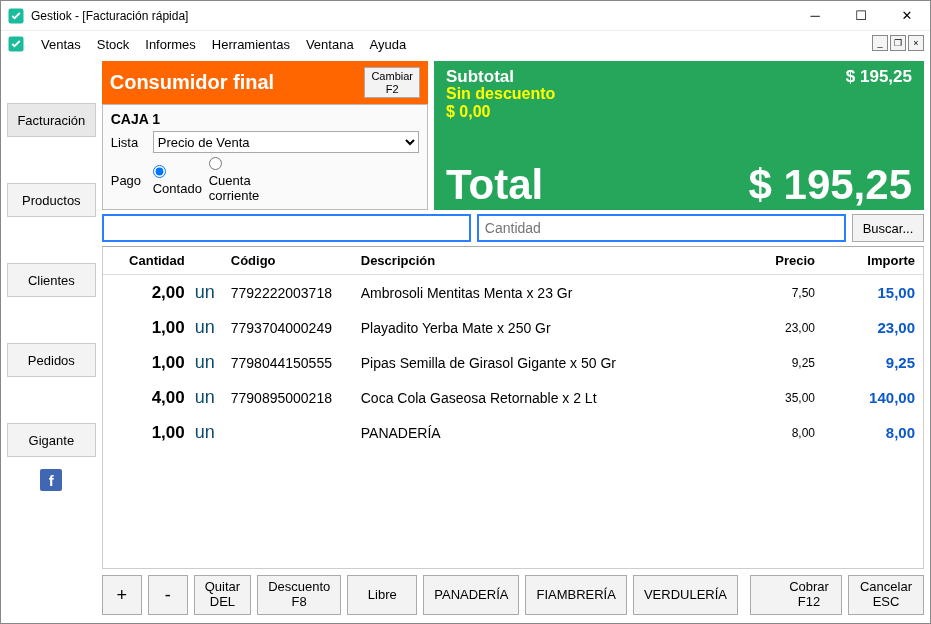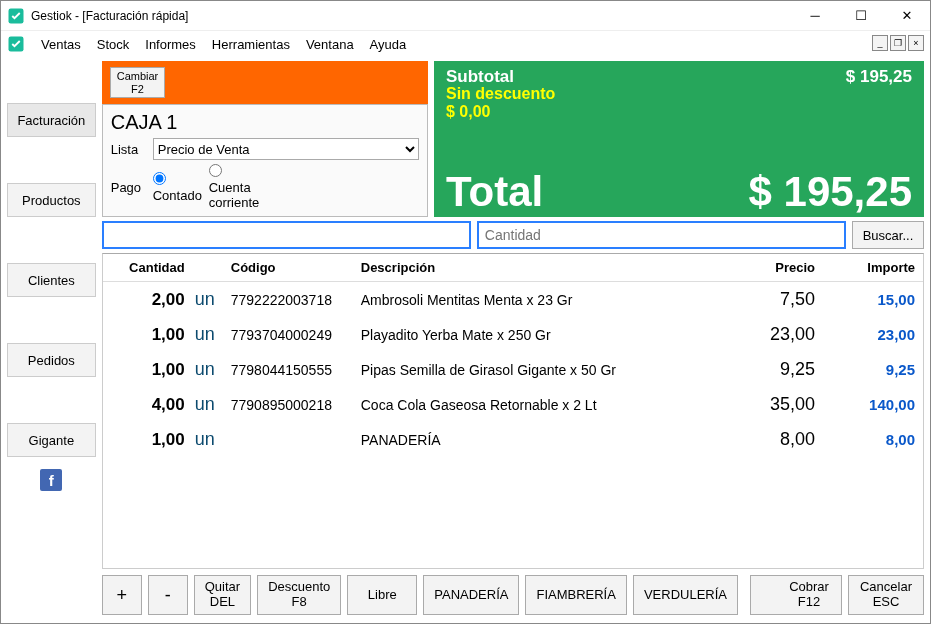--- a/index.html
+++ b/index.html
@@ -17,42 +17,42 @@
 .sidebar { width: 114px; padding: 6px; display: flex; flex-direction: column; gap: 6px; background: #fff; }
 .sidebar button { height: 34px; font-size: 13px; background: #f3f3f3; border: 1px solid #ccc; cursor: pointer; margin-top: 40px; }
 .sidebar button:first-child { background: #e8e8e8; }
 .fb-icon { width: 22px; height: 22px; background: #4267B2; color: #fff; font-weight: bold; font-size: 15px; display: flex; align-items: center; justify-content: center; border-radius: 2px; margin: 6px auto 0; }
 .main { flex: 1; display: flex; flex-direction: column; padding: 4px 6px 6px 0; gap: 4px; }
 .toprow { display: flex; gap: 6px; }
 .customerbox { flex: 1; display: flex; flex-direction: column; }
 .customerhead { background: #ff6600; color: #fff; font-weight: bold; font-size: 20px; padding: 6px 8px; display: flex; align-items: center; justify-content: space-between; }
 .customerhead button { background: #f3f3f3; border: 1px solid #aaa; font-size: 11px; padding: 2px 6px; line-height: 1.15; text-align: center; cursor: pointer; }
 .cashbox { border: 1px solid #bbb; background: #fafafa; padding: 6px 8px; }
-.cashbox .cajatitle { font-weight: normal; font-size: 20px; }
+.cashbox .cajatitle { font-weight: bold; font-size: 14px; }
 .cashbox .row { display: flex; align-items: center; margin-top: 4px; font-size: 13px; }
 .cashbox .row label { width: 42px; }
 .cashbox select { flex: 1; height: 22px; font-size: 13px; border: 1px solid #aaa; background: #fff; }
 .cashbox .radios { display: flex; gap: 14px; align-items: center; }
 .totalsbox { width: 490px; background: #26a65b; color: #fff; padding: 6px 12px 4px; display: flex; flex-direction: column; justify-content: space-between; }
 .totalsbox .subrow { display: flex; justify-content: space-between; font-size: 17px; font-weight: 600; }
 .totalsbox .discrow { display: flex; justify-content: space-between; font-size: 16px; font-weight: bold; color: #ffff00; margin-top: -2px; flex-direction: column; }
 .totalsbox .totalrow { display: flex; justify-content: space-between; font-size: 42px; font-weight: bold; line-height: 1; margin-top: 2px; }
 .searchrow { display: flex; gap: 6px; align-items: center; }
 .searchrow input[type=text] { flex: 1; height: 28px; border: 2px solid #2a7fff; padding: 0 6px; font-size: 14px; outline: none; }
 .qtyinput { width: 80px; height: 28px; border: 1px solid #aaa; font-size: 17px; color: #888; padding: 0 6px; }
 .searchrow button { height: 28px; width: 72px; font-size: 13px; background: #f3f3f3; border: 1px solid #aaa; cursor: pointer; }
 .grid { flex: 1; border: 1px solid #ccc; border-top: 1px solid #aaa; background: #fff; overflow: auto; }
 table { width: 100%; border-collapse: collapse; font-size: 13px; }
 thead th { text-align: left; font-weight: bold; padding: 6px 8px; border-bottom: 1px solid #ddd; background: #fff; }
 thead th.r { text-align: right; }
 tbody td { padding: 7px 8px; }
 tbody td.qty { text-align: right; font-weight: bold; font-size: 17px; }
 tbody td.un { font-size: 18px; color: #0c4a6e; padding-left: 2px; }
 tbody td.code, tbody td.desc { font-size: 14px; }
-tbody td.price { text-align: right; font-size: 18px; }
+tbody td.price { text-align: right; font-size: 12px; }
 tbody td.amt { text-align: right; font-weight: bold; font-size: 15px; color: #0a58ca; }
 .bottombar { display: flex; gap: 6px; padding: 2px 0; }
 .bottombar button { height: 40px; font-size: 13px; background: #f3f3f3; border: 1px solid #aaa; cursor: pointer; padding: 0 10px; line-height: 1.15; text-align: center; }
 .bottombar .sq { width: 40px; font-size: 18px; }
 .bottombar .gap { flex: 1; }
 </style>
 </head>
 <body>
 
 <div class="titlebar">
@@ -91,20 +91,21 @@
     <button>Clientes</button>
     <button>Pedidos</button>
     <button>Gigante</button>
     <div class="fb-icon">f</div>
   </div>
 
   <div class="main">
     <div class="toprow">
       <div class="customerbox">
         <div class="customerhead">
+          <span>Consumidor final</span>
           <button style="white-space:pre;">Cambiar
 F2</button>
         </div>
         <div class="cashbox">
           <div class="cajatitle">CAJA 1</div>
           <div class="row">
             <label>Lista</label>
             <select><option>Precio de Venta</option></select>
           </div>
           <div class="row">

